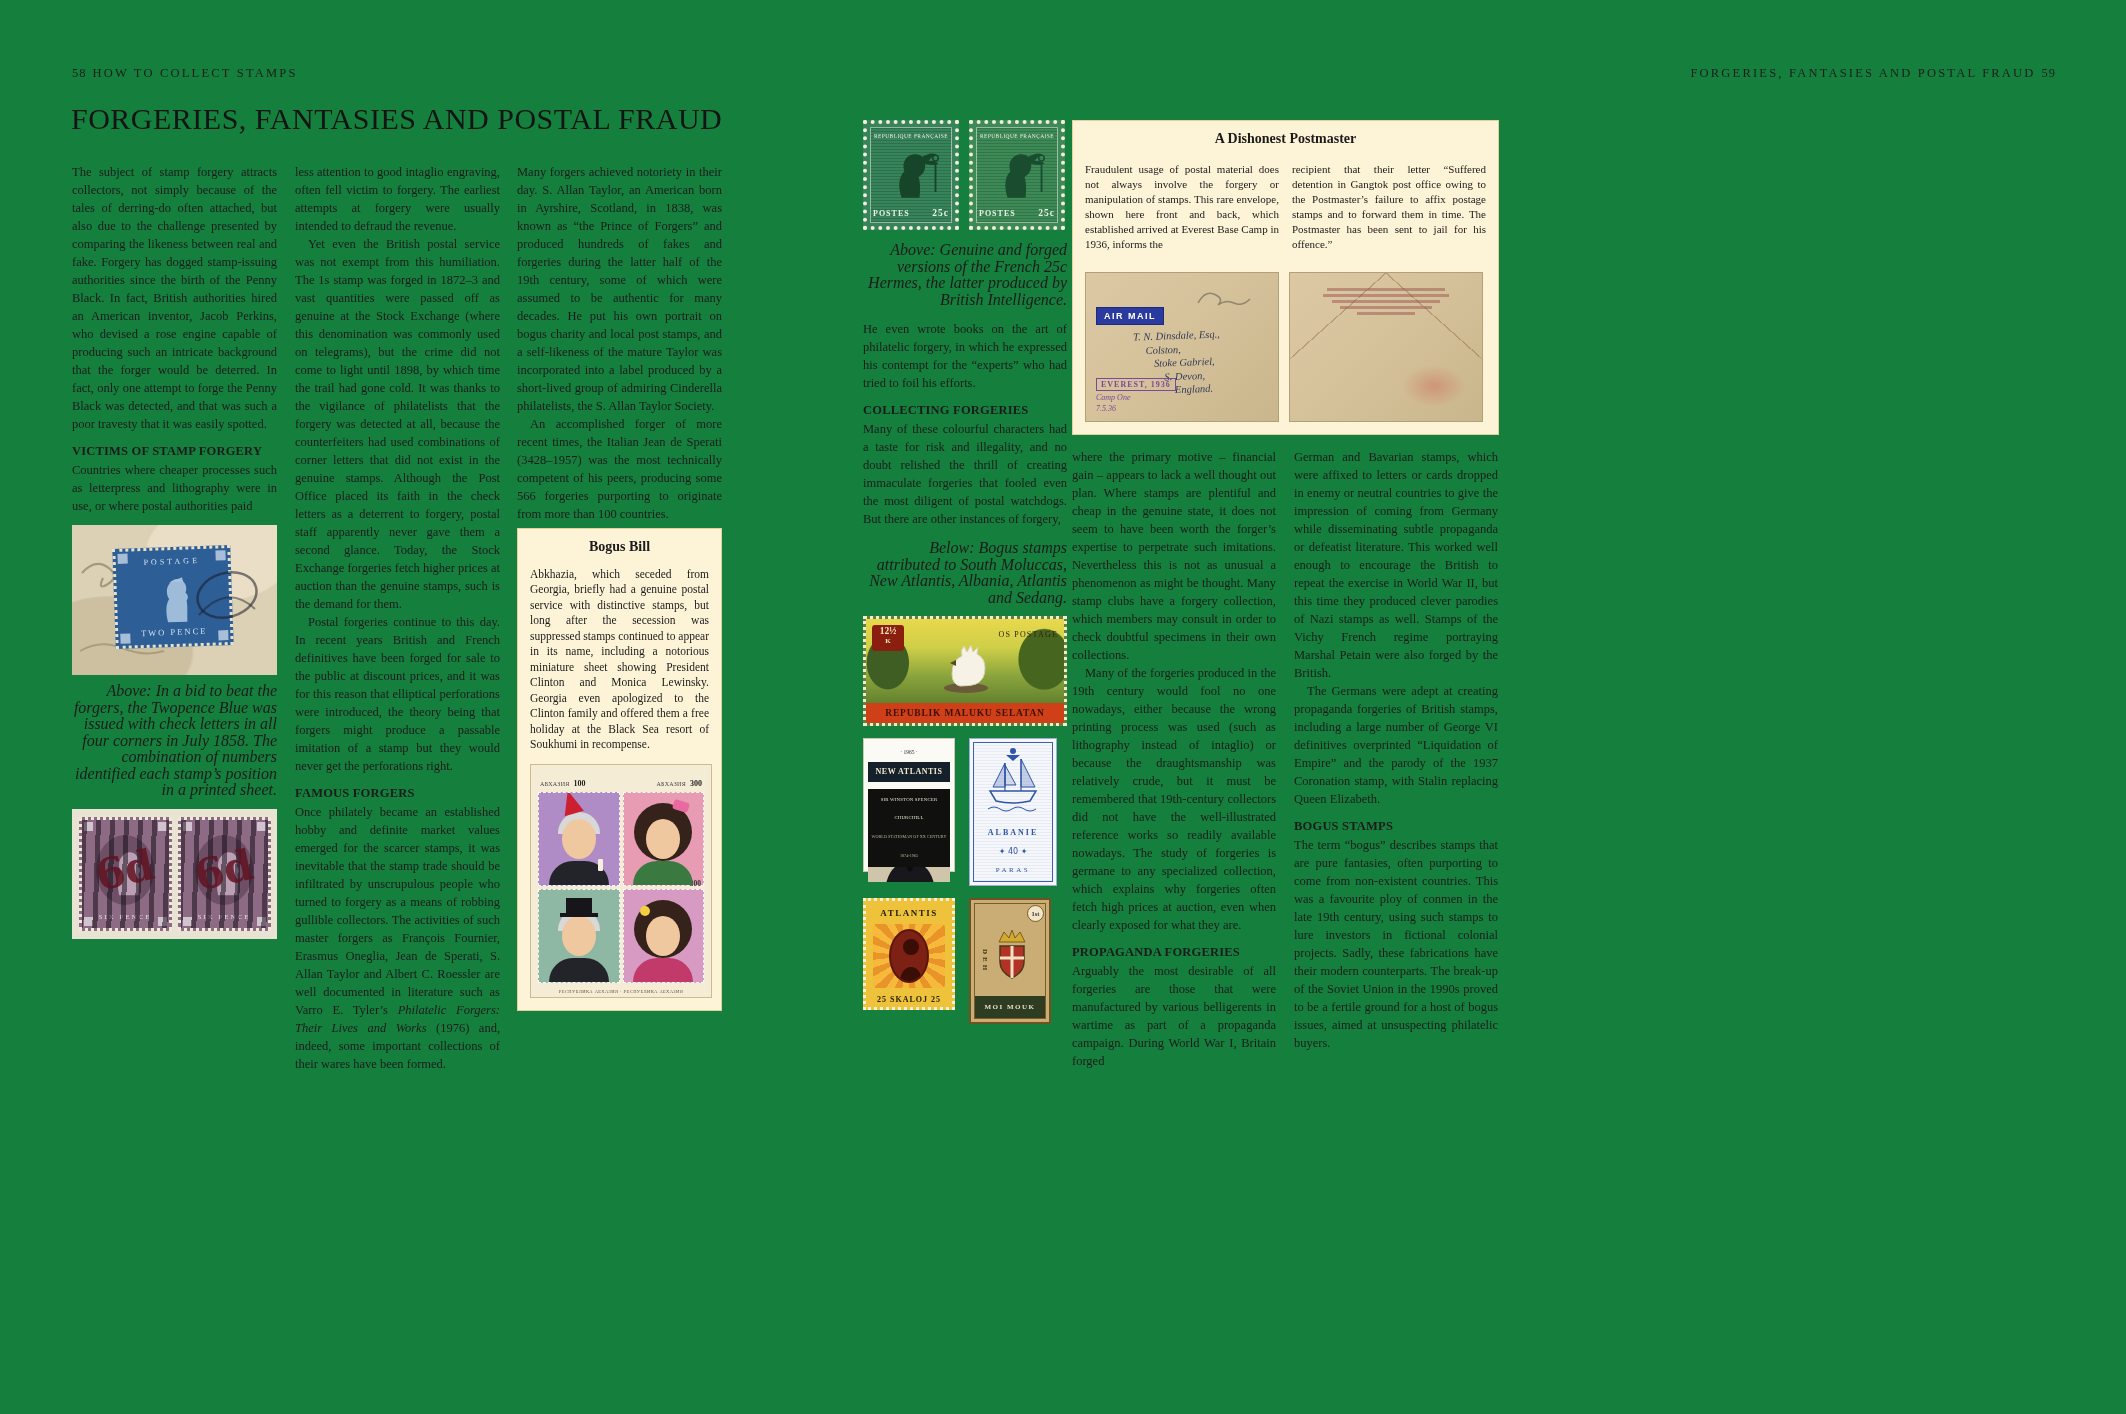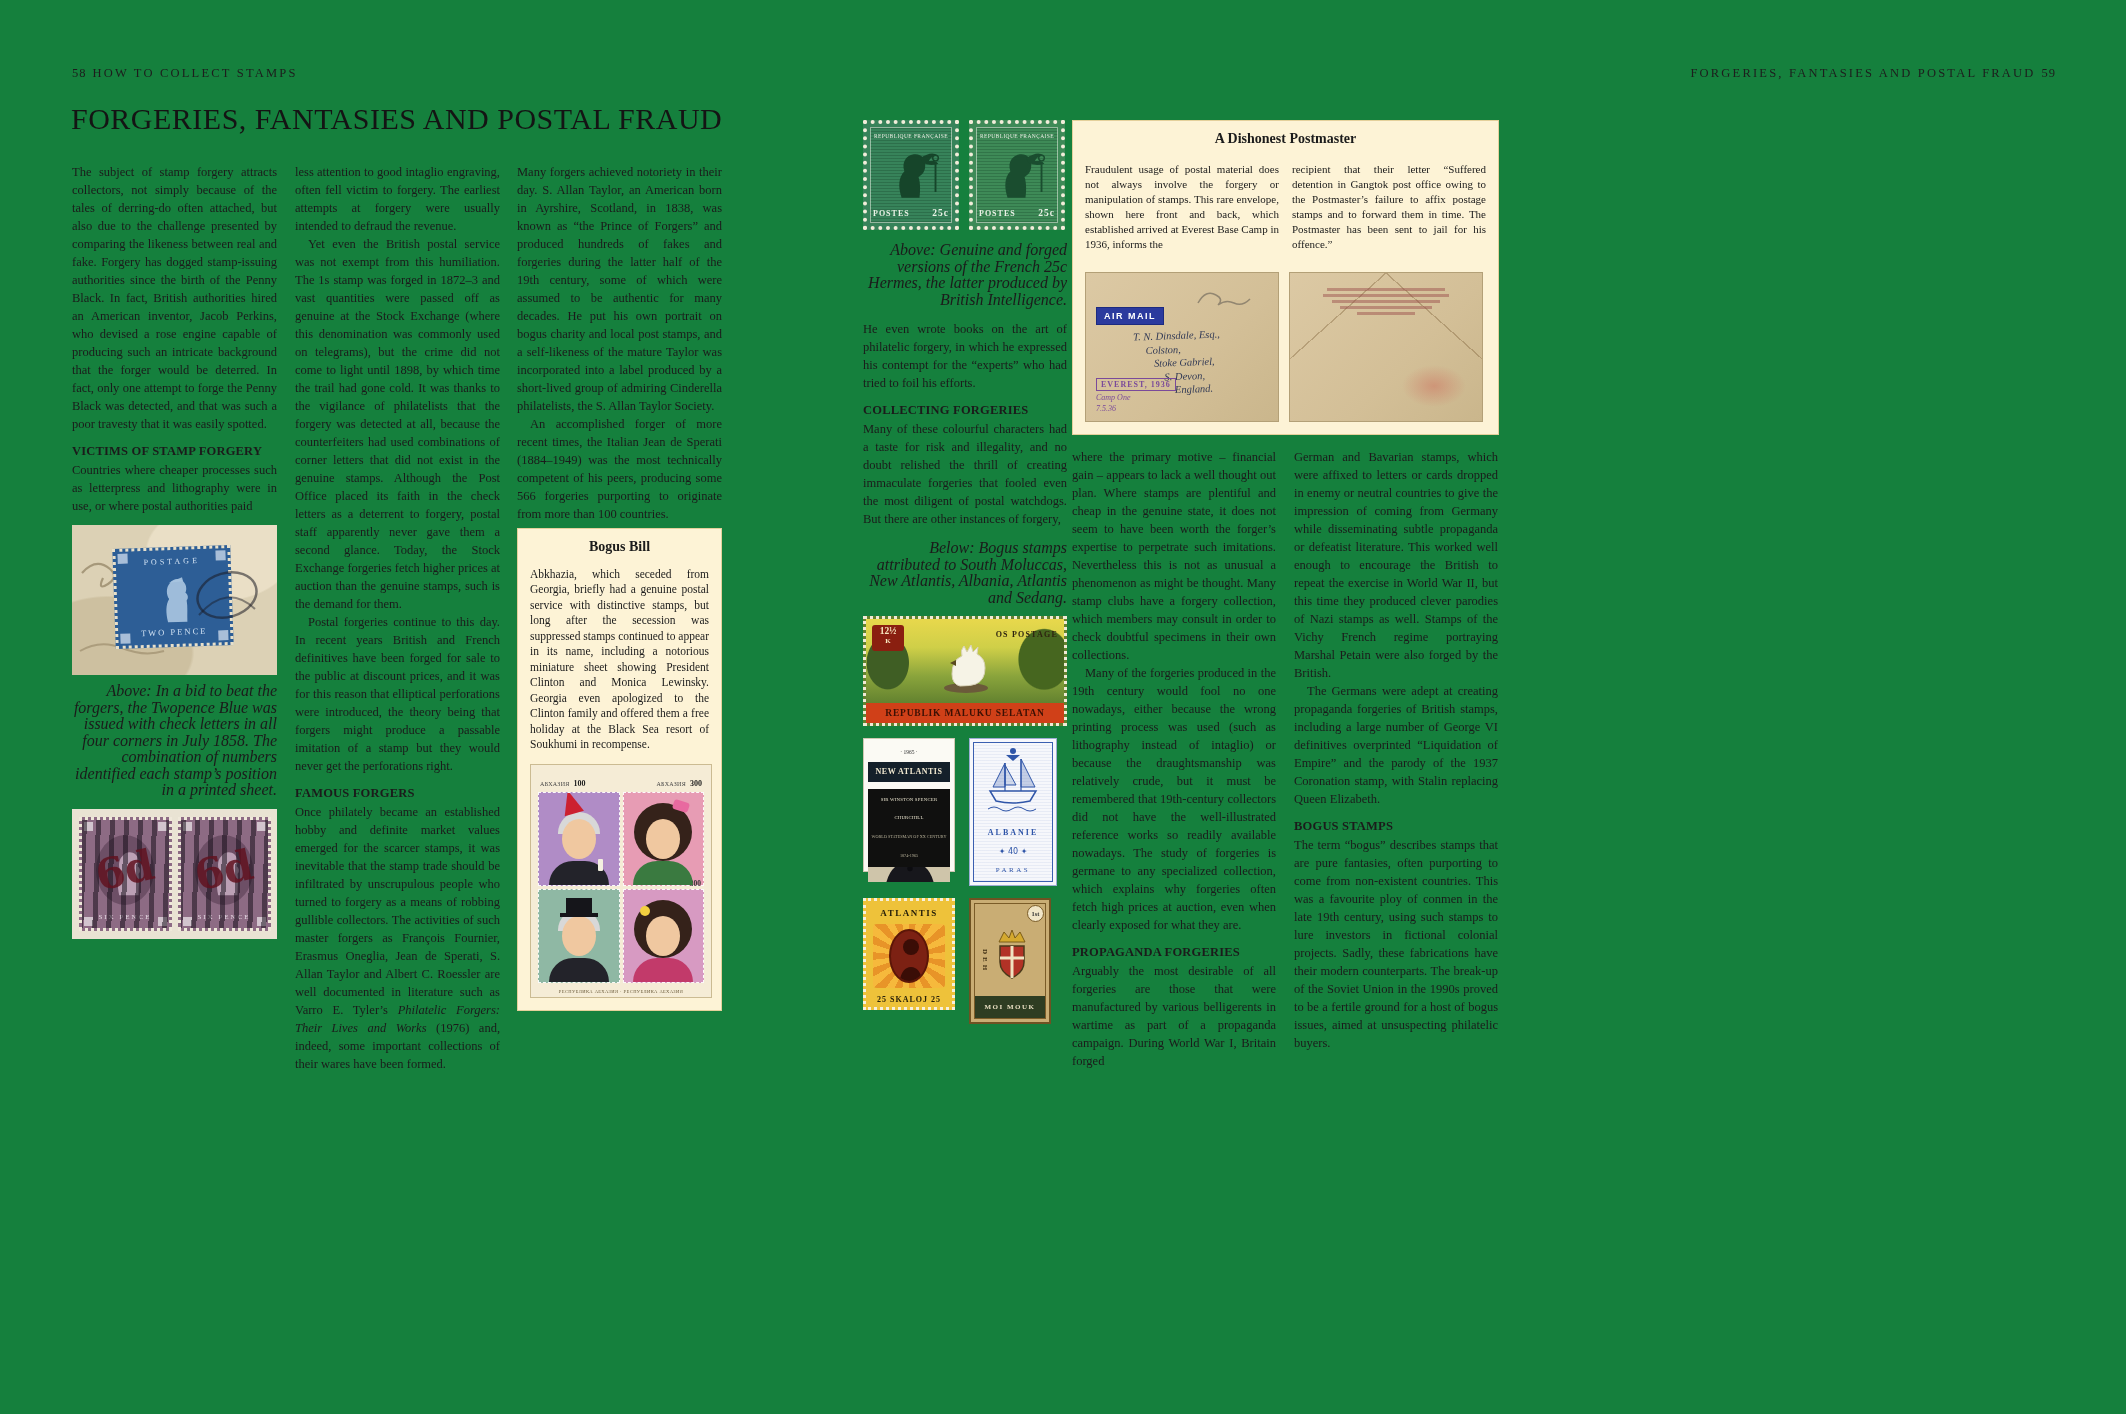--- a/index.html
+++ b/index.html
@@ -79,21 +79,21 @@
 
   .maluku { position:relative; margin-top:10px; width:204px; height:110px; border:3px dotted #f1ead6; background:#63822f; }
   .m-scene { position:absolute; inset:0 0 20px 0;
     background:
       radial-gradient(46px 58px at 11% 52%, #3f5e24 0 45%, transparent 47%),
       radial-gradient(56px 66px at 90% 48%, #46661f 0 45%, transparent 47%),
       linear-gradient(180deg, #e8d84c 0%, #cfcf48 34%, #8aa43c 68%, #63822f 100%); }
   .m-badge { position:absolute; left:6px; top:6px; width:32px; height:26px; background:#8a1f10; color:#f7e9c0;
     text-align:center; font-size:9.5px; font-weight:bold; line-height:12px; border-radius:3px; }
   .m-k { display:block; font-size:7px; line-height:8px; }
-  .m-postage { position:absolute; right:6px; top:7px; font-size:8px; font-weight:bold; letter-spacing:1.2px; color:#2e2410; }
+  .m-postage { position:absolute; right:6px; top:7px; font-size:8px; font-weight:normal; letter-spacing:1.2px; color:#2e2410; }
   .m-bird { position:absolute; left:50%; top:54%; transform:translate(-50%,-50%); }
   .m-band { position:absolute; left:0; right:0; bottom:0; height:20px; background:#d04018; color:#3c1004;
     font-weight:bold; font-size:9.5px; letter-spacing:.8px; text-align:center; line-height:20px; }
 
   .stamp-row { display:flex; gap:14px; margin-top:12px; align-items:flex-start; }
 
   .stampNA { position:relative; width:92px; height:134px; background:#fbfaf4; border:1px solid #cfc8b2; padding:4px; text-align:center; }
   .na-year { font-size:5.5px; color:#333; }
   .na-name { font-size:8px; font-weight:bold; letter-spacing:.5px; background:#14202a; color:#f0e8d0; padding:1px 0; margin-top:1px; }
   .na-sub { font-size:6.5px; font-style:italic; margin-top:1px; }
@@ -258,21 +258,21 @@
   <div class="col" style="left:295px; top:163px;">
     <p>less attention to good intaglio engraving, often fell victim to forgery. The earliest attempts at forgery were usually intended to defraud the revenue.</p>
     <p class="ind">Yet even the British postal service was not exempt from this humiliation. The 1s stamp was forged in 1872–3 and vast quantities were passed off as genuine at the Stock Exchange (where this denomination was commonly used on telegrams), but the crime did not come to light until 1898, by which time the trail had gone cold. It was thanks to the vigilance of philatelists that the forgery was detected at all, because the counterfeiters had used combinations of corner letters that did not exist in the genuine stamps. Although the Post Office placed its faith in the check letters as a deterrent to forgery, postal staff apparently never gave them a second glance. Today, the Stock Exchange forgeries fetch higher prices at auction than the genuine stamps, such is the demand for them.</p>
     <p class="ind">Postal forgeries continue to this day. In recent years British and French definitives have been forged for sale to the public at discount prices, and it was for this reason that elliptical perforations were introduced, the theory being that forgers might produce a passable imitation of a stamp but they would never get the perforations right.</p>
     <h3 class="subhead">FAMOUS FORGERS</h3>
     <p><span>Once philately became an established hobby and definite market values emerged for the scarcer stamps, it was inevitable that the stamp trade should be infiltrated by unscrupulous people who turned to forgery as a means of robbing gullible collectors. The activities of such master forgers as François Fournier, Erasmus Oneglia, Jean de Sperati, S. Allan Taylor and Albert C. Roessler are well documented in literature such as Varro E. Tyler’s </span><i class="bktitle">Philatelic Forgers: Their Lives and Works</i><span> (1976) and, indeed, some important collections of their wares have been formed.</span></p>
   </div>
 
   <div class="col" style="left:517px; top:163px;">
     <p>Many forgers achieved notoriety in their day. S. Allan Taylor, an American born in Ayrshire, Scotland, in 1838, was known as “the Prince of Forgers” and produced hundreds of fakes and forgeries during the latter half of the 19th century, some of which were assumed to be authentic for many decades. He put his own portrait on bogus charity and local post stamps, and a self-likeness of the mature Taylor was incorporated into a label produced by a short-lived group of admiring Cinderella philatelists, the S. Allan Taylor Society.</p>
-    <p class="ind">An accomplished forger of more recent times, the Italian Jean de Sperati (1884–1949) was the most technically competent of his peers, producing some 566 forgeries purporting to originate from more than 100 countries.</p>
+    <p class="ind">An accomplished forger of more recent times, the Italian Jean de Sperati (3428–1957) was the most technically competent of his peers, producing some 566 forgeries purporting to originate from more than 100 countries.</p>
   </div>
 
   <div class="crossbox" style="left:517px; top:528px; width:205px;">
     <h4 class="box-title">Bogus Bill</h4>
     <p class="box-text">Abkhazia, which seceded from Georgia, briefly had a genuine postal service with distinctive stamps, but long after the secession was suppressed stamps continued to appear in its name, including a notorious miniature sheet showing President Clinton and Monica Lewinsky. Georgia even apologized to the Clinton family and offered them a free holiday at the Black Sea resort of Soukhumi in recompense.</p>
 
     <div class="ab-sheet">
       <div class="ab-head">
         <span><span class="ab-lab">АБХАЗИЯ</span><span class="ab-val">100</span></span>
         <span><span class="ab-lab">АБХАЗИЯ</span><span class="ab-val">300</span></span>

